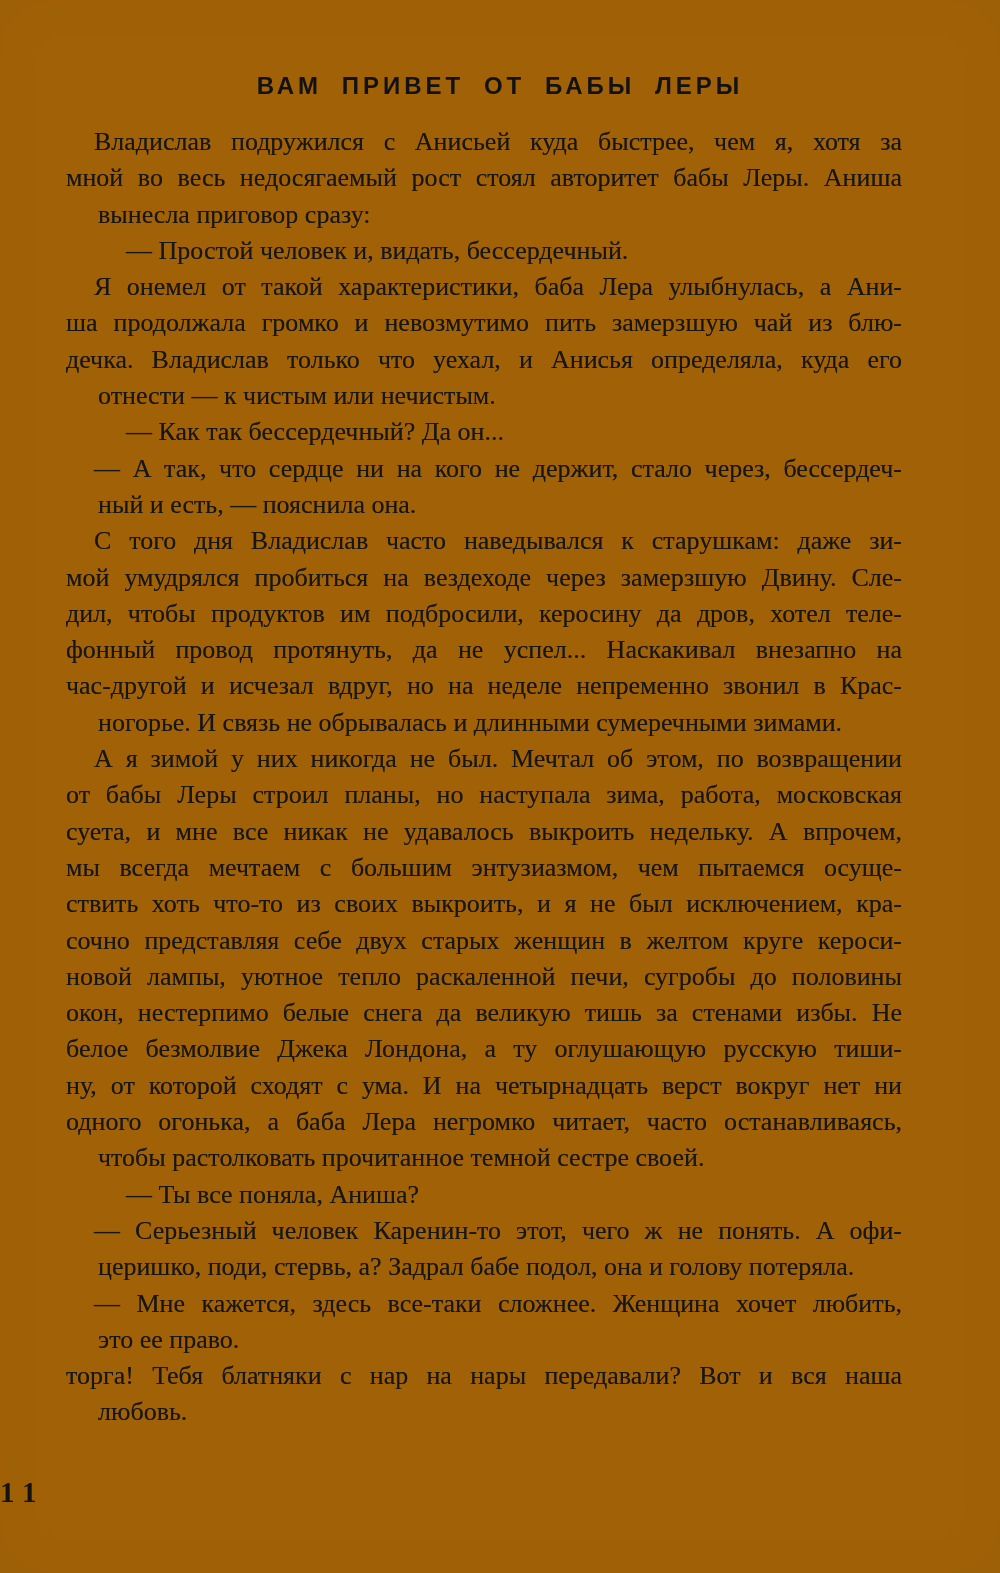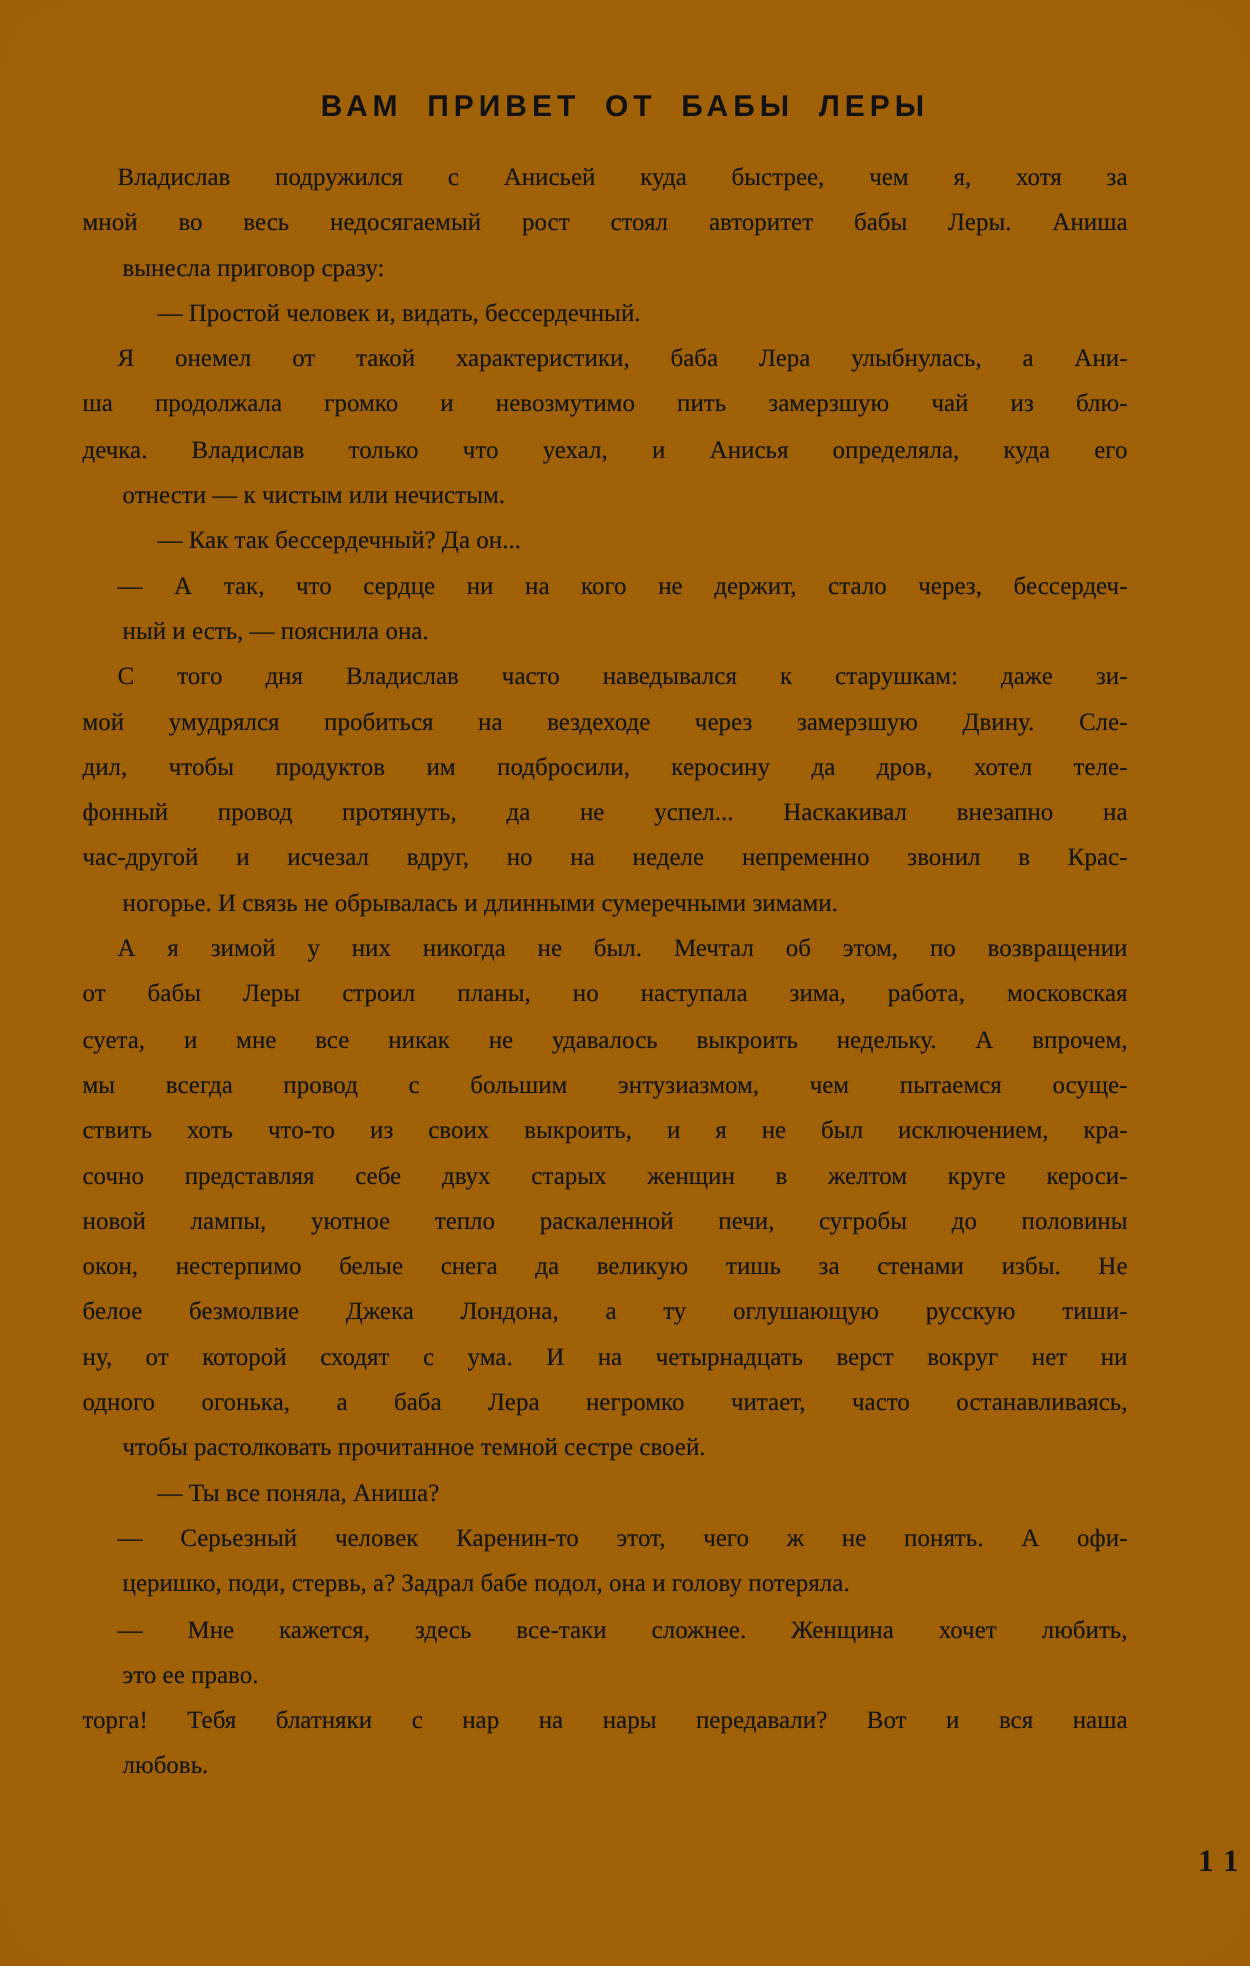--- a/index.html
+++ b/index.html
@@ -28,21 +28,21 @@
     letter-spacing: 4px;
     word-spacing: 9px;
     color: #121212;
   }
   .body-text {
     position: absolute;
     top: 124px;
     left: 66px;
     width: 836px;
     color: #161616;
-    font-size: 20px;
+    font-size: 26px;
     line-height: 36.3px;
     text-shadow: 0 0 0.6px rgba(20,20,20,0.55);
   }
   .para { margin: 0; }
   .line {
     text-align: justify;
     text-align-last: justify;
     white-space: normal;
   }
   .line.last {
@@ -50,24 +50,24 @@
     margin-left: 32px;
   }
   .line.first {
     padding-left: 28px;
   }
   .page-number {
     position: absolute;
     top: 1476px;
     left: 0;
     width: 100%;
-    text-align: right;
+    text-align: left;
     font-family: "Liberation Serif", serif;
     font-weight: bold;
-    font-size: 25px;
+    font-size: 29px;
     letter-spacing: 9px;
     color: #131313;
   }
 </style>
 </head>
 <body>
 
 <div class="page">
   <div class="chapter-title">ВАМ ПРИВЕТ ОТ БАБЫ ЛЕРЫ</div>
 
@@ -98,21 +98,21 @@
         <div class="line">мой умудрялся пробиться на вездеходе через замерзшую Двину. Сле-</div>
         <div class="line">дил, чтобы продуктов им подбросили, керосину да дров, хотел теле-</div>
         <div class="line">фонный провод протянуть, да не успел... Наскакивал внезапно на</div>
         <div class="line">час-другой и исчезал вдруг, но на неделе непременно звонил в Крас-</div>
         <div class="line last">ногорье. И связь не обрывалась и длинными сумеречными зимами.</div>
       </div>
       <div class="para">
         <div class="line first">А я зимой у них никогда не был. Мечтал об этом, по возвращении</div>
         <div class="line">от бабы Леры строил планы, но наступала зима, работа, московская</div>
         <div class="line">суета, и мне все никак не удавалось выкроить недельку. А впрочем,</div>
-        <div class="line">мы всегда провод с большим энтузиазмом, чем пытаемся осуще-</div>
+        <div class="line">мы всегда мечтаем с большим энтузиазмом, чем пытаемся осуще-</div>
         <div class="line">ствить хоть что-то из своих выкроить, и я не был исключением, кра-</div>
         <div class="line">сочно представляя себе двух старых женщин в желтом круге кероси-</div>
         <div class="line">новой лампы, уютное тепло раскаленной печи, сугробы до половины</div>
         <div class="line">окон, нестерпимо белые снега да великую тишь за стенами избы. Не</div>
         <div class="line">белое безмолвие Джека Лондона, а ту оглушающую русскую тиши-</div>
         <div class="line">ну, от которой сходят с ума. И на четырнадцать верст вокруг нет ни</div>
         <div class="line">одного огонька, а баба Лера негромко читает, часто останавливаясь,</div>
         <div class="line last">чтобы растолковать прочитанное темной сестре своей.</div>
       </div>
       <div class="para">

